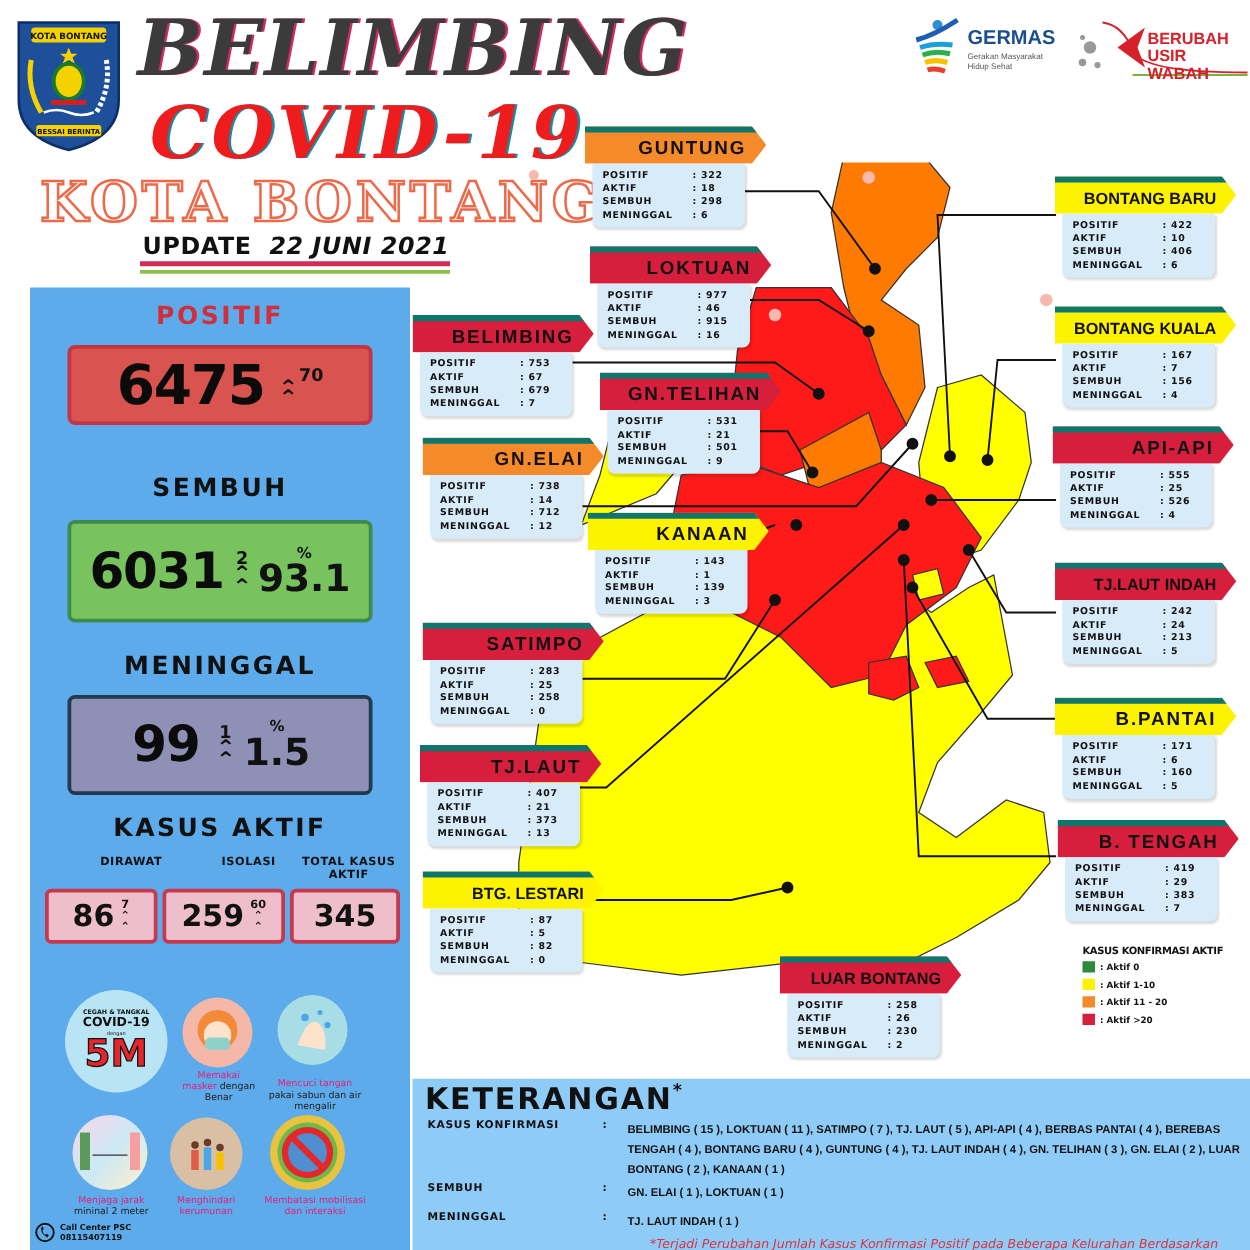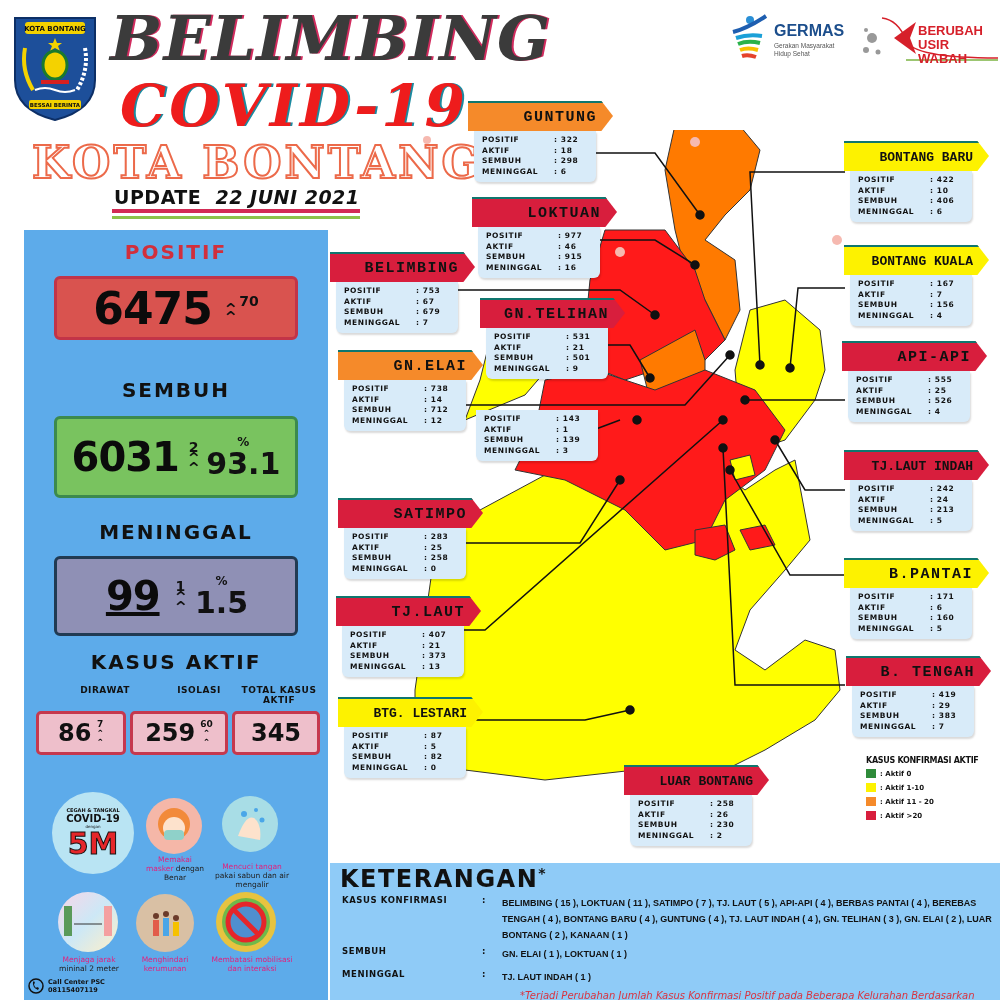--- a/index.html
+++ b/index.html
@@ -40,21 +40,21 @@
 
   
   .m5-circle { position: absolute; border-radius: 50%; display: flex; align-items: center; justify-content: center; overflow: hidden; }
   .m5-cap { position: absolute; font-size: 7.5px; text-align: center; line-height: 9px; color: #222; }
   .m5-cap .pink { color: #e0227e; }
   .call-center { position: absolute; left: 4px; top: 748px; display: flex; align-items: center; }
   .call-center .txt { font-size: 6.5px; font-weight: 700; line-height: 8px; margin-left: 4px; }
 
   
   .card { position: absolute; width: 145px; }
-  .card .hdr { position: relative; height: 30px; border-top: 2px solid #0f766e; display: flex; align-items: center; justify-content: flex-end; padding-right: 16px; font-weight: 900; font-size: 15px; letter-spacing: 1.5px; color: #111; font-family: Liberation Mono, monospace; clip-path: polygon(0 0, 92% 0, 100% 50%, 92% 100%, 0 100%); }
+  .card .hdr { position: relative; height: 30px; border-top: 5px solid #0f766e; display: flex; align-items: center; justify-content: flex-end; padding-right: 16px; font-weight: 900; font-size: 15px; letter-spacing: 1.5px; color: #111; font-family: Liberation Sans, sans-serif; clip-path: polygon(0 0, 92% 0, 100% 50%, 92% 100%, 0 100%); }
   .card .hdr.narrow { font-size: 13px; letter-spacing: 0; }
   .card .body { margin-left: 6px; width: 122px; background: #d8ebf9; border-radius: 0 0 6px 6px; padding: 4px 6px 5px 8px; box-shadow: 1px 2px 2px rgba(0,0,0,0.15); }
   .card .row { display: flex; font-weight: 700; font-size: 7.5px; letter-spacing: 0.6px; line-height: 10.5px; }
   .card .row .k { width: 72px; }
   .card .row .v { }
   .c-red { background: #d81e3d; }
   .c-orange { background: #f58a2a; }
   .c-yellow { background: #fdf200; }
 
   
@@ -151,21 +151,21 @@
       <span class="chev">⌃<br>⌃</span>
     </span>
     <span class="pct">
       <span class="sym">%</span>
       <span class="val">93.1</span>
     </span>
   </div>
 
   <div class="section-title" style="top:290px;color:#111;">MENINGGAL</div>
   <div class="stat-box" style="top:326px;height:80px;background:#8f90b5;border-color:#213a52;">
-    <span class="big-num" style="margin-left:2px;text-decoration:underline;">99</span>
+    <span class="big-num" style="margin-left:2px;">99</span>
     <span class="delta" style="margin-left:14px;">
       <span>1</span>
       <span class="chev">⌃<br>⌃</span>
     </span>
     <span class="pct" style="margin-left:8px;">
       <span class="sym">%</span>
       <span class="val">1.5</span>
     </span>
   </div>
 
@@ -438,20 +438,21 @@
         <span class="v">: 712</span>
       </div>
     <div class="row">
         <span class="k">MENINGGAL</span>
         <span class="v">: 12</span>
       </div>
   </div>
 </div>
 
 <div class="card" style="left:470px;top:410px;">
+  <div class="hdr c-yellow">KANAAN</div>
   <div class="body">
     <div class="row">
         <span class="k">POSITIF</span>
         <span class="v">: 143</span>
       </div>
     <div class="row">
         <span class="k">AKTIF</span>
         <span class="v">: 1</span>
       </div>
     <div class="row">

